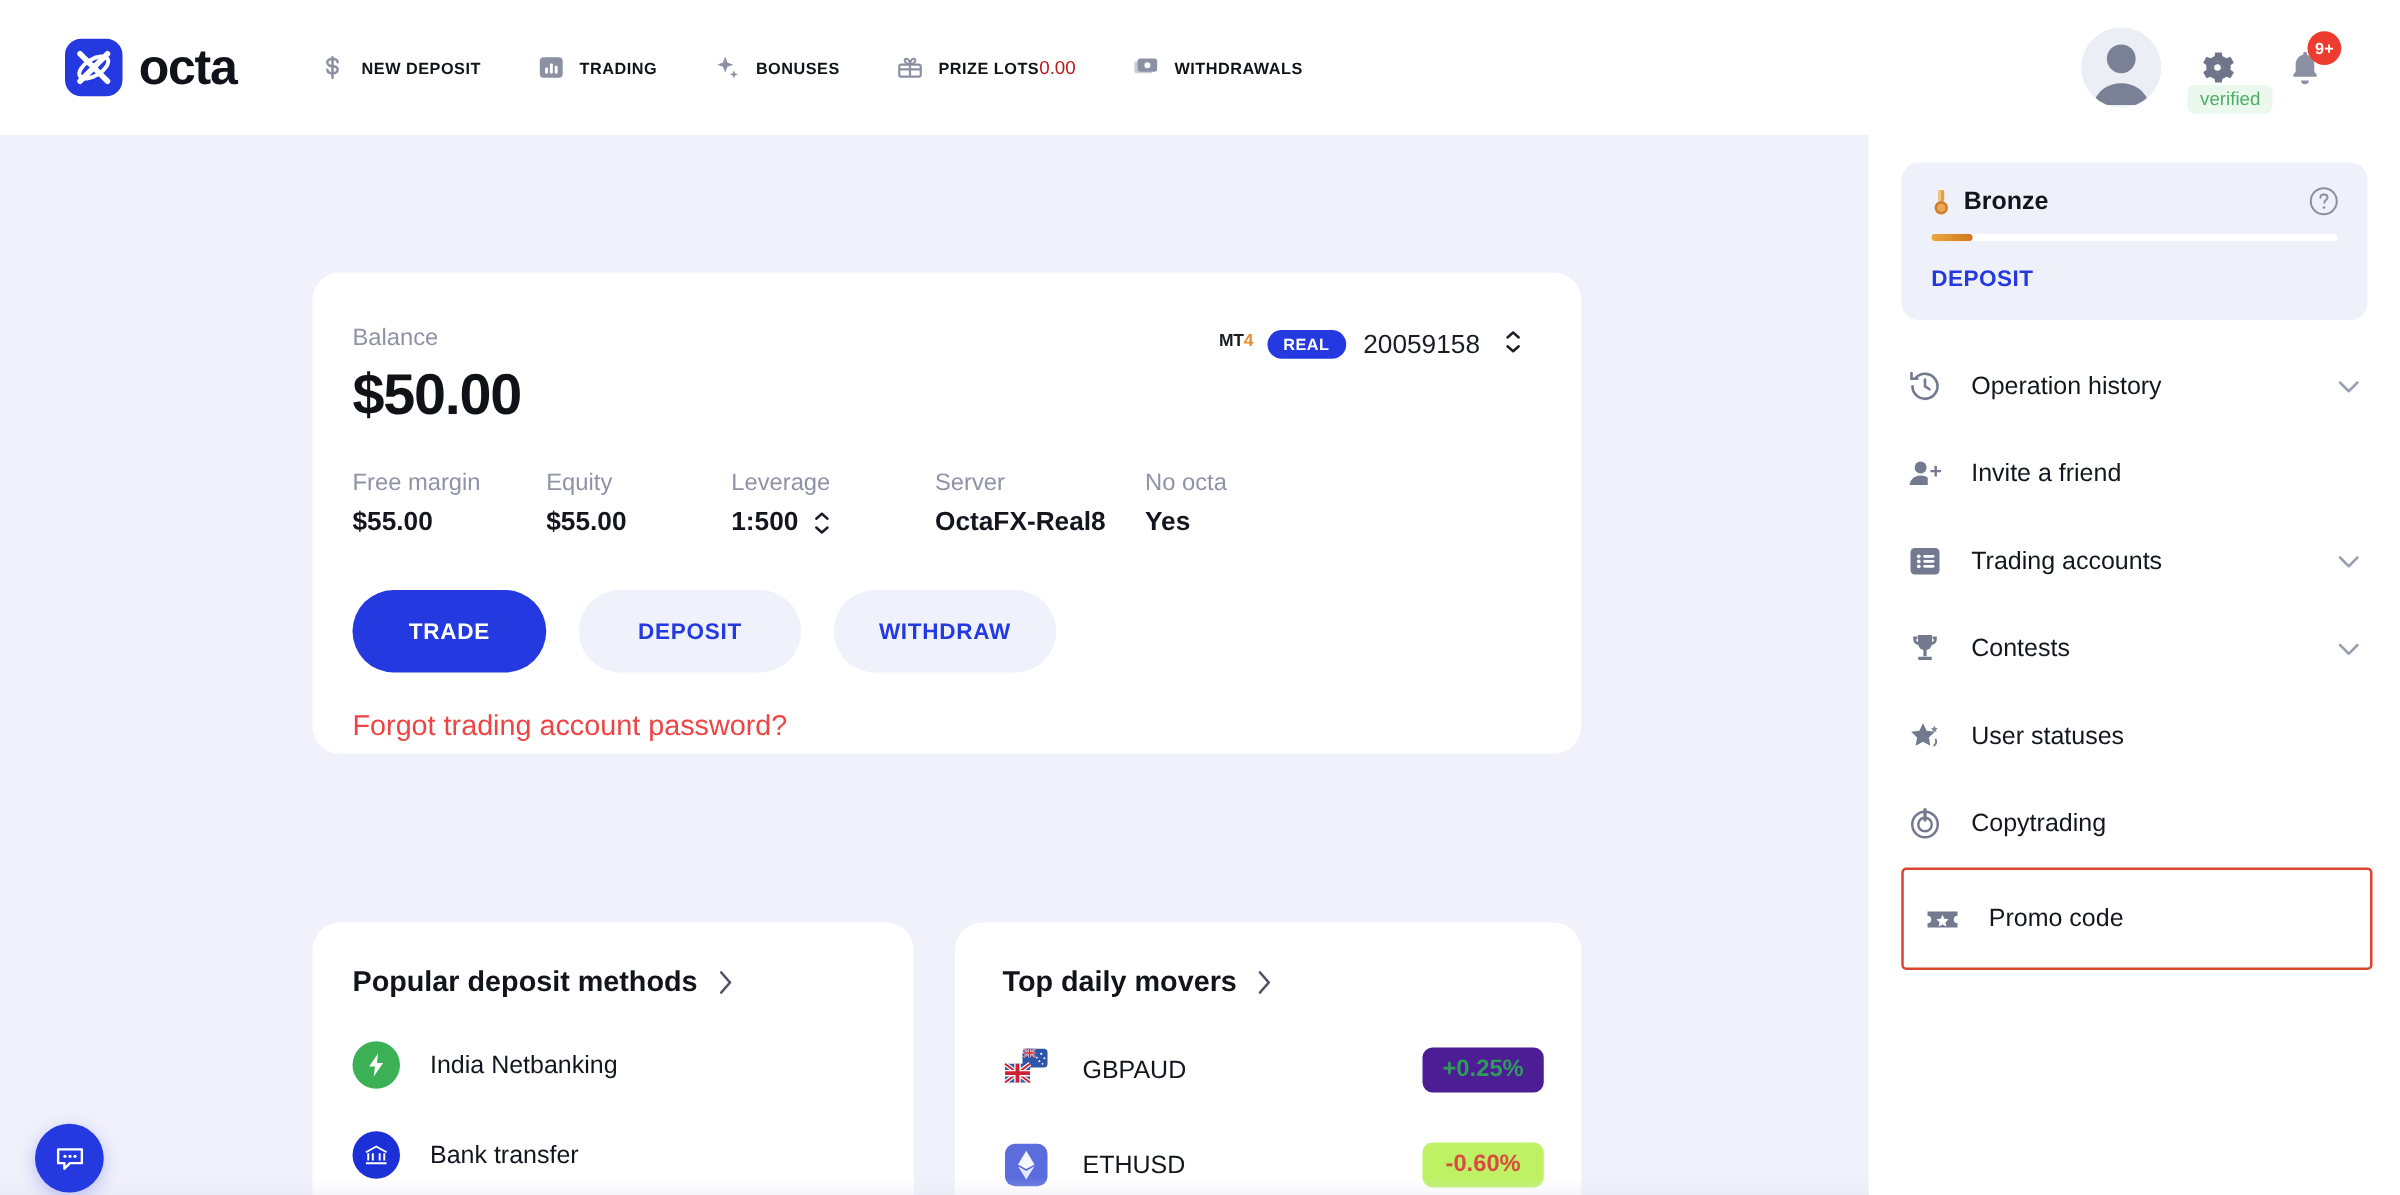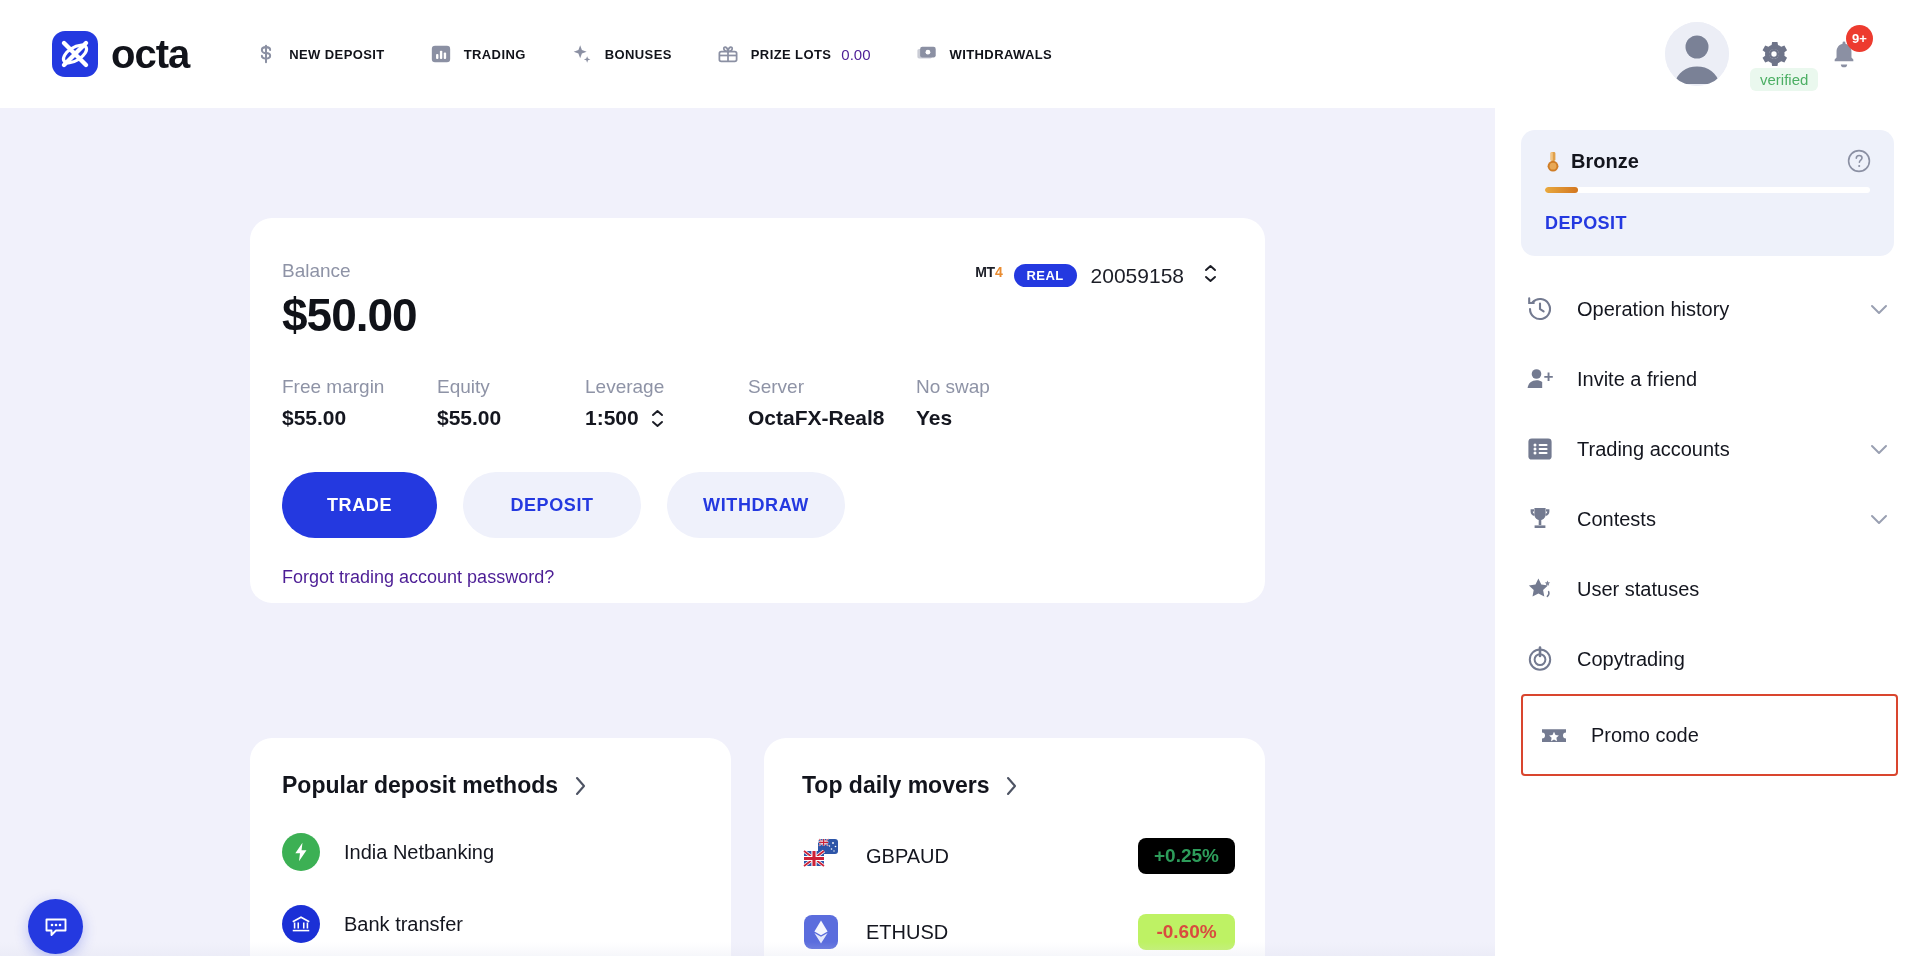--- a/index.html
+++ b/index.html
@@ -31,21 +31,21 @@
   .nav { display: flex; align-items: center; margin-left: 66px; }
   .nav-item {
     display: flex; align-items: center; margin-right: 45px; cursor: pointer;
     white-space: nowrap;
   }
   .nav-icon { width: 22px; height: 22px; margin-right: 12px; color: #8b90a3; flex: 0 0 auto; display:block;}
   .nav-icon svg { width: 100%; height: 100%; display:block; }
   .nav-label {
     font-size: 13px; font-weight: 700; color: #11131a; letter-spacing: 0.4px;
   }
-  .nav-sub { font-size: 15px; color: #4c1d95; margin-left: 10px; font-weight: 400; }
+  .nav-sub { font-size: 15px; color: #b91c1c; font-weight: 400; }
 
   .header-right {
     position: absolute; right: 0; top: 0; height: 108px; width: 700px;
     display: flex; align-items: center;
   }
   .avatar {
     position: absolute; left: 445px; top: 22px;
     width: 64px; height: 64px; border-radius: 50%; background: #eceef6;
     overflow: hidden; display: flex; align-items: flex-end; justify-content: center;
   }
@@ -102,21 +102,21 @@
 
   .btn-row { display: flex; margin-top: 42px; }
   .btn {
     height: 66px; border-radius: 33px; display: flex; align-items: center;
     justify-content: center; font-size: 18px; font-weight: 700; cursor: pointer;
     letter-spacing: 0.6px;
   }
   .btn-primary { background: #2439e0; color: #fff; width: 155px; }
   .btn-ghost { background: #eff1fb; color: #2439e0; width: 178px; margin-left: 26px; }
   .forgot-link {
-    margin-top: 29px; font-size: 18px; color: #4c1d95; cursor: pointer;
+    margin-top: 29px; font-size: 23px; color: #ef4444; cursor: pointer;
   }
 
   .mini-card-left {
     position: absolute; left: 250px; top: 602px; width: 481px; height: 316px;
     padding: 34px 30px 0 32px;
   }
   .mini-card-right {
     position: absolute; left: 764px; top: 602px; width: 501px; height: 316px;
     padding: 34px 30px 0 38px;
   }
@@ -133,21 +133,21 @@
   .method-icon svg { display: block; }
   .method-name { font-size: 20px; color: #14161f; margin-left: 24px; }
 
   .mover-row { display: flex; align-items: center; margin-top: 38px; cursor: pointer; }
   .mover-flag { width: 38px; height: 38px; flex: 0 0 auto; position: relative; }
   .mover-name { font-size: 20px; color: #14161f; margin-left: 26px; flex: 1 1 auto; }
   .mover-pct {
     font-size: 19px; font-weight: 700; border-radius: 8px; padding: 7px 13px;
     min-width: 97px; text-align: center;
   }
-  .pct-up { background: #000000; color: #2d9c5a; }
+  .pct-up { background: #4c1d95; color: #2d9c5a; }
   .pct-down { background: #bef264; color: #d94b3f; }
 
   .chat-fab {
     position: absolute; left: 28px; bottom: 30px; width: 55px; height: 55px;
     border-radius: 50%; background: #2439e0; display: flex; align-items: center;
     justify-content: center; cursor: pointer; box-shadow: 0 4px 14px rgba(36,57,224,.28);
     z-index: 30;
   }
   .chat-fab svg { width: 28px; height: 28px; display:block; }
   .bottom-fade {
@@ -344,21 +344,21 @@
                   <path d="M2 2L6.5 6L11 2"></path>
                 </svg>
             </span>
           </div>
         </div>
         <div class="stat stat-w4">
           <div class="stat-label">Server</div>
           <div class="stat-value">OctaFX-Real8</div>
         </div>
         <div class="stat stat-w5">
-          <div class="stat-label">No swap</div>
+          <div class="stat-label">No octa</div>
           <div class="stat-value">Yes</div>
         </div>
       </div>
 
       <div class="btn-row">
         <div class="btn btn-primary">TRADE</div>
         <div class="btn btn-ghost">DEPOSIT</div>
         <div class="btn btn-ghost">WITHDRAW</div>
       </div>
 

